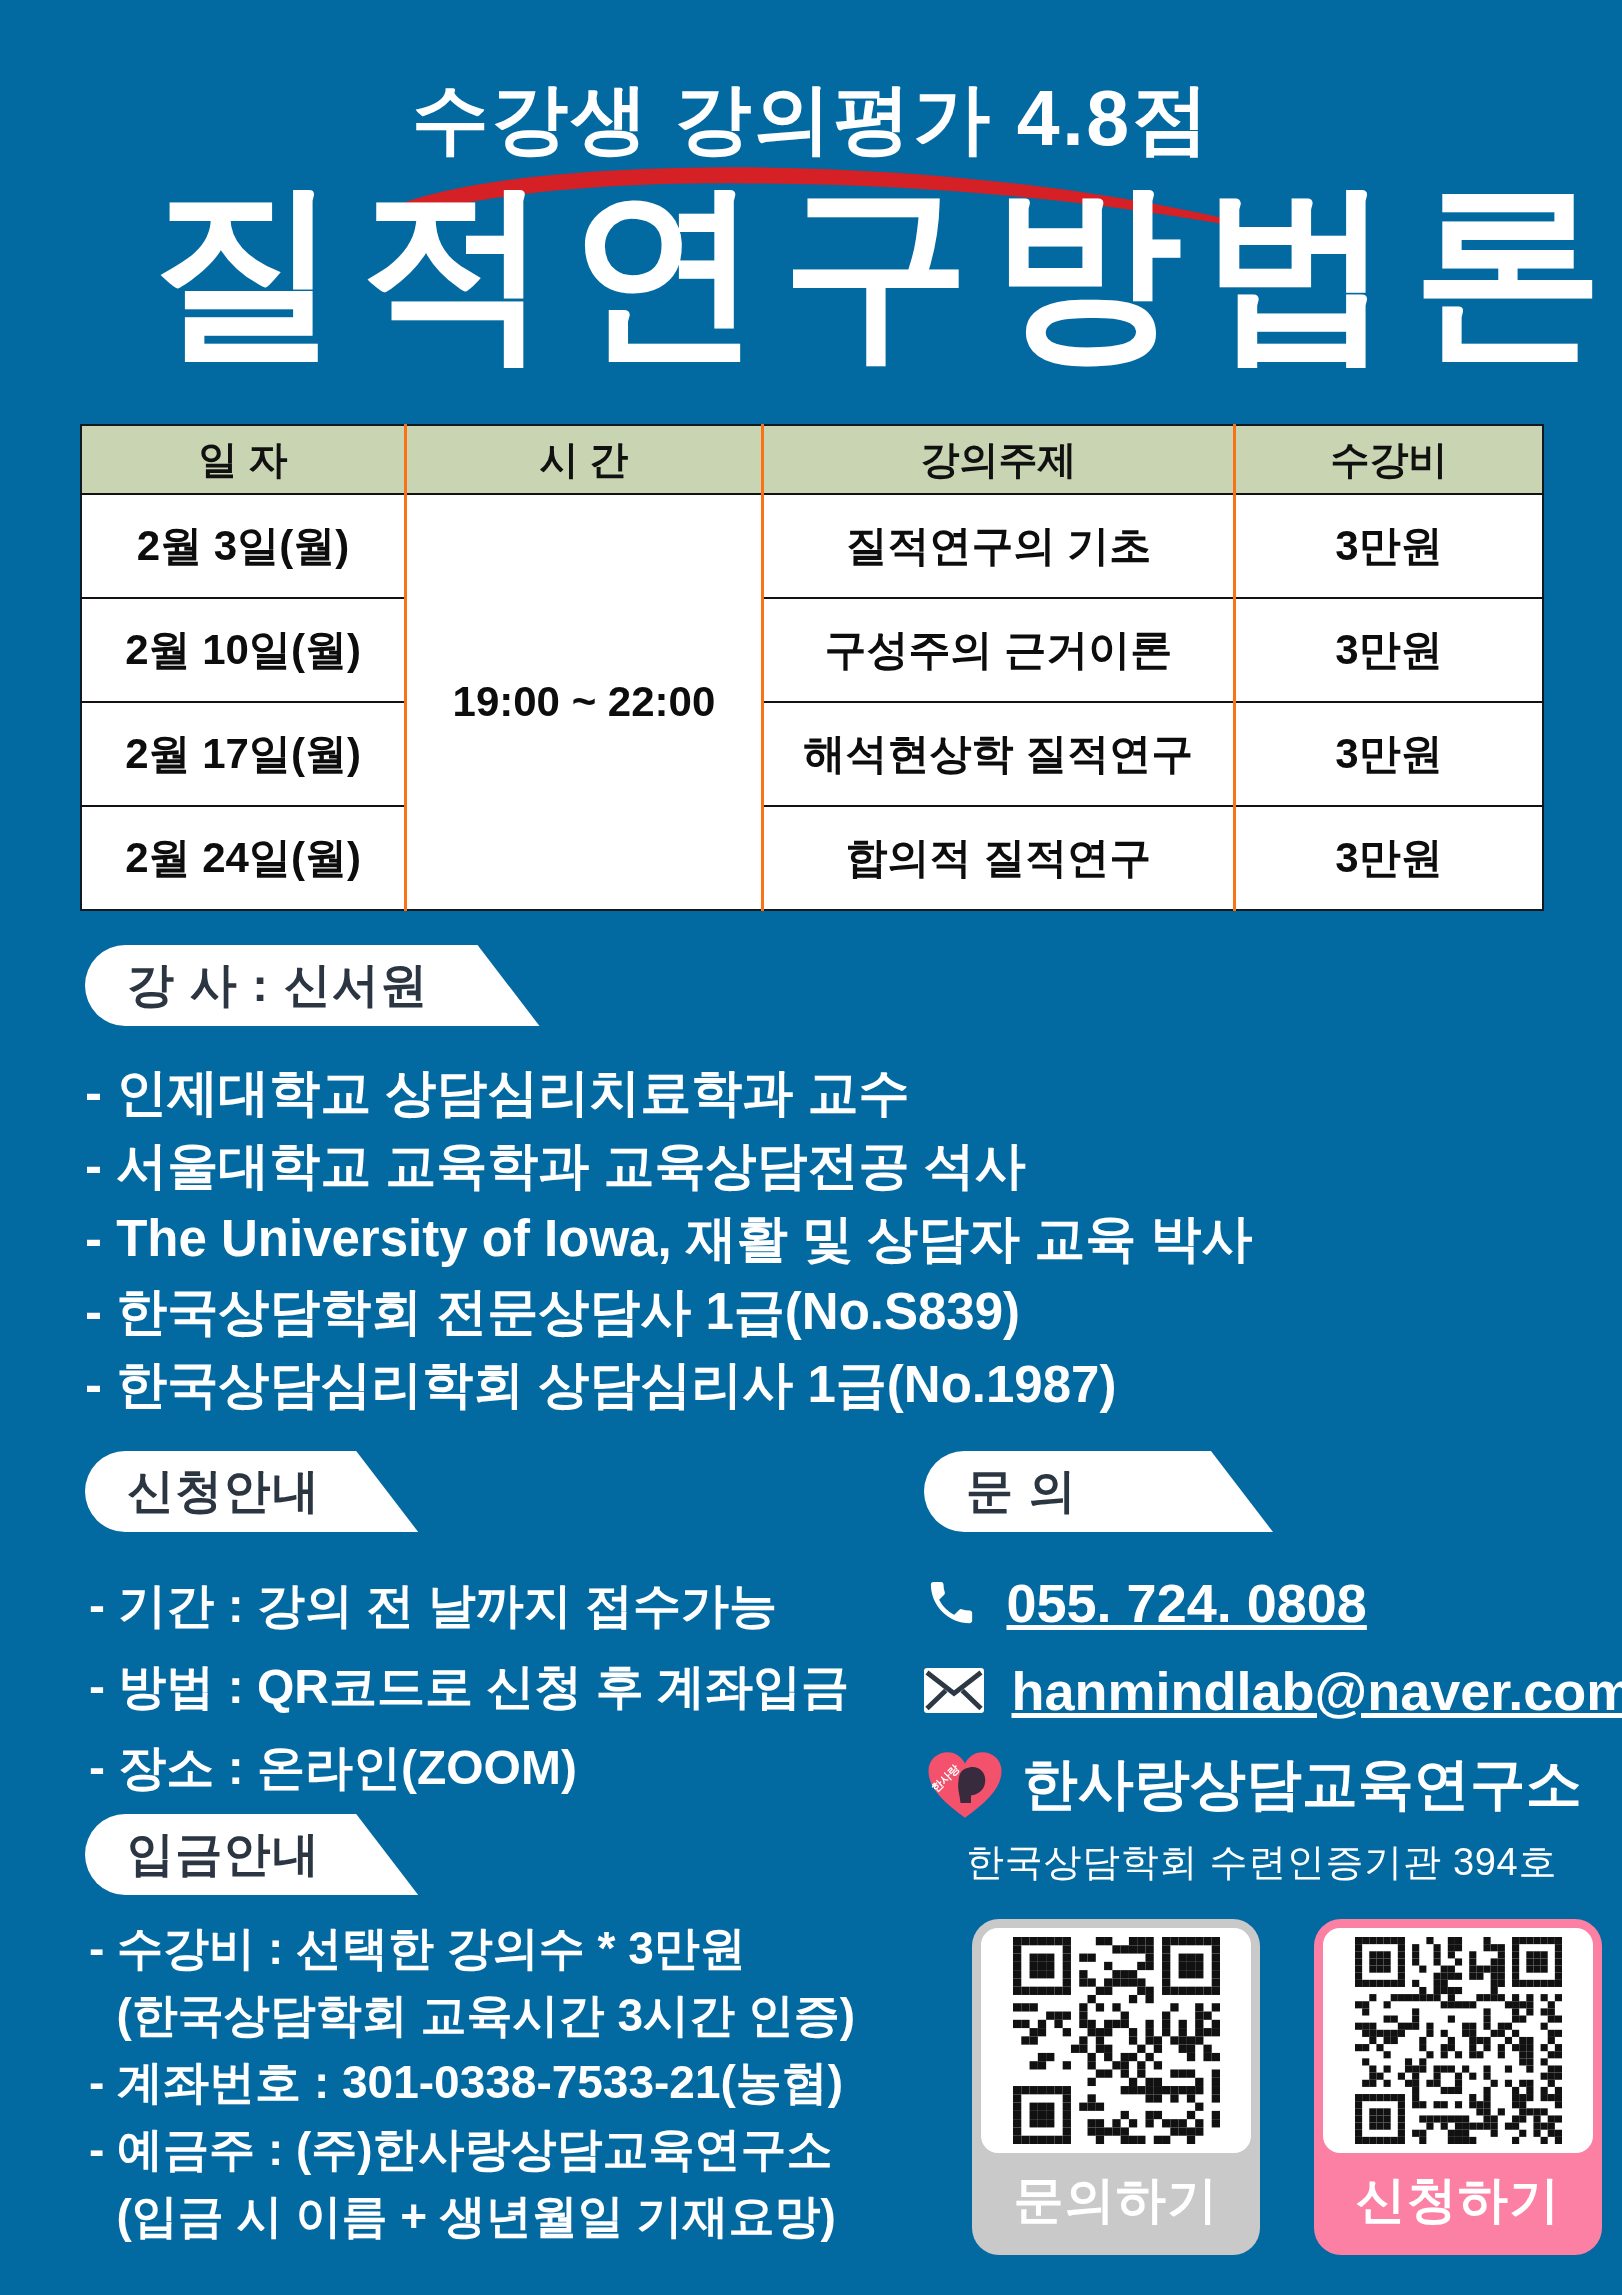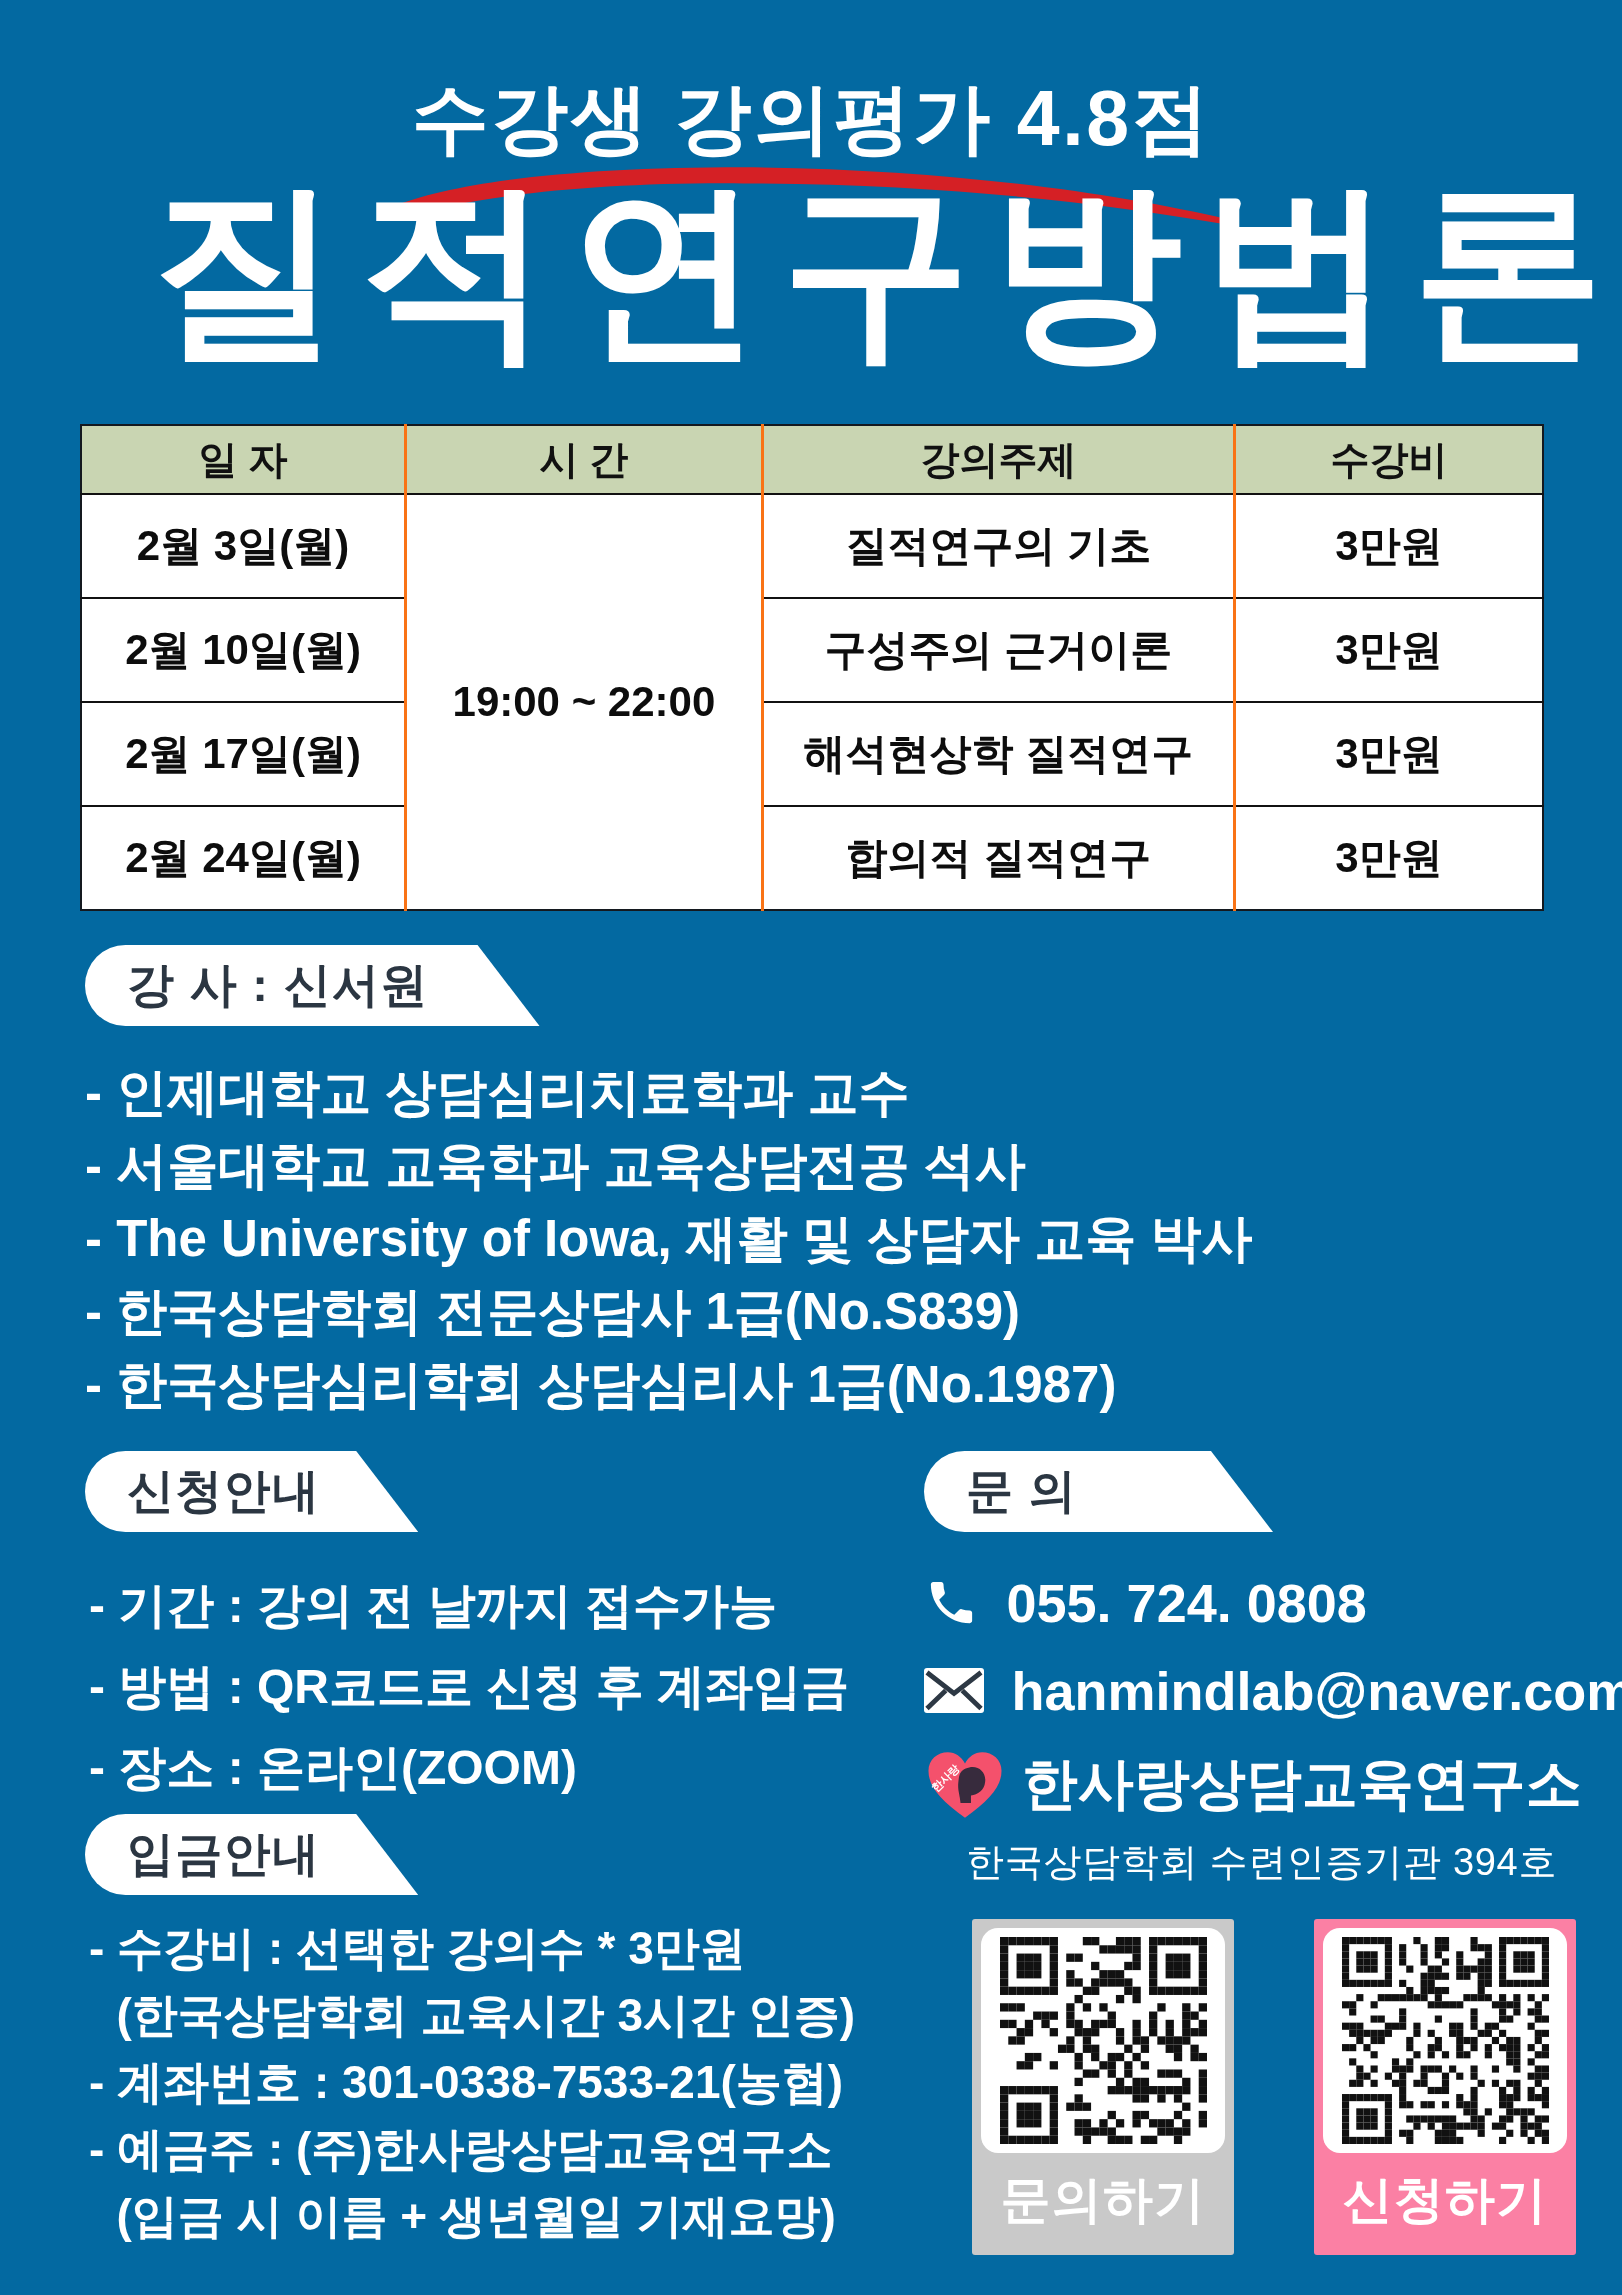--- a/index.html
+++ b/index.html
@@ -58,30 +58,30 @@
   .instructor-list{ left:85px; top:1056px; font-size:51px; font-weight:bold; line-height:73px; }
   .apply-list{ left:89px; top:1565px; font-size:48px; font-weight:bold; line-height:81px; }
   .payment-list{ left:89px; top:1915px; font-size:46px; font-weight:bold; line-height:67px; }
   .indent{ padding-left:27.5px; }
   
   .contact{ position:absolute; left:924px; top:1563px; }
   .contact-row{ display:flex; align-items:center; white-space:nowrap; }
   .row-phone{ height:79px; }
   .row-email{ height:79px; margin-top:9.2px; }
   .row-org  { height:88px; margin-top:10.5px; }
-  .phone-num,.email-addr{ font-size:54px; font-weight:bold; margin-left:27.5px; }
+  .phone-num,.email-addr{ font-size:54px; font-weight:bold; margin-left:27.5px;text-decoration:underline; }
   .org-name{ font-size:56px; font-weight:bold; margin-left:15.7px; }
   .org-sub{ margin-top:7.9px; margin-left:42px; font-size:38px; font-weight:normal; letter-spacing:0.7px; }
   .icon-phone{ width:55px; height:55px; }
   .icon-mail{ width:60px; height:47px; }
   .icon-heart{ width:82px; height:76px; }
   
   .qr-card{
-    position:absolute; top:1919px; width:262px; height:336px;
-    border-radius:3px; padding:9.2px 9.2px 0 9.2px; box-sizing:border-box;
+    position:absolute; top:1919px; width:288px; height:336px;
+    border-radius:27px; padding:9.2px 9.2px 0 9.2px; box-sizing:border-box;
     display:flex; flex-direction:column;text-align:center;
   }
   .qr-card.gray{ left:972px; background:#c9c9c9; }
   .qr-card.pink{ left:1314px; background:#fb80a4; }
   .qr-white{
     background:#fff; border-radius:17px; height:225px;
     display:flex; align-items:center; justify-content:center;
   }
   .qr-svg{ width:207px; height:207px; fill:#111; }
   .qr-label{

